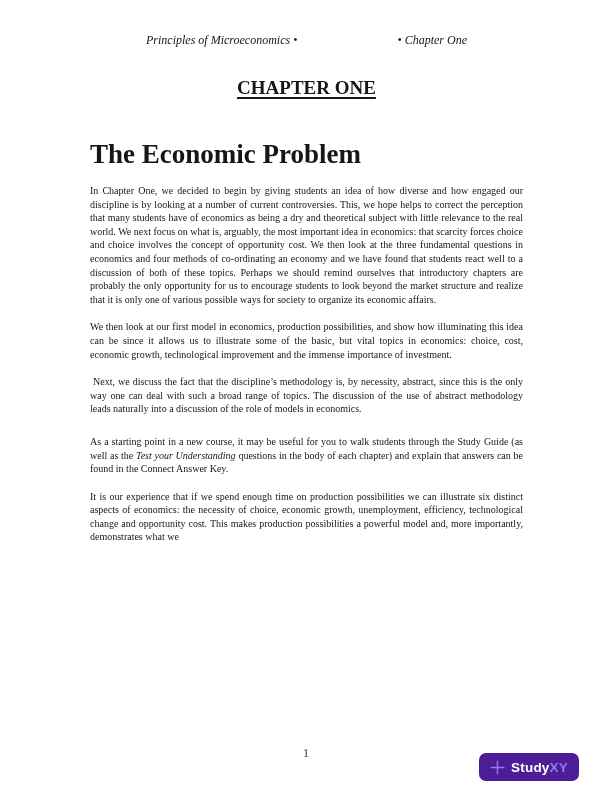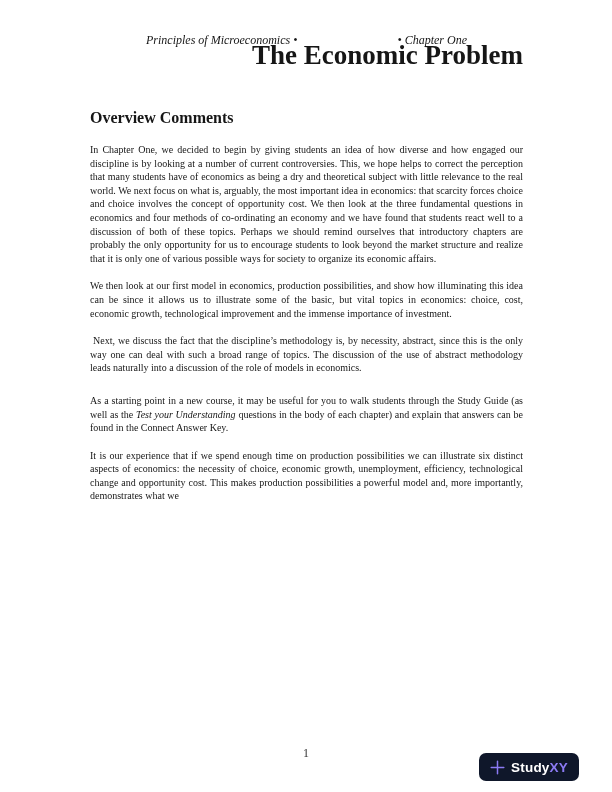--- a/index.html
+++ b/index.html
@@ -38,21 +38,21 @@
     text-align: center;
     font-size: 19px;
     line-height: 22px;
     font-weight: bold;
     text-decoration: underline;
     text-underline-offset: 3px;
     text-decoration-thickness: 1.5px;
   }
   .doc-title {
     margin: 40px 0 0 0;
-    text-align: right;
+    text-align: left;
     font-size: 27px;
     line-height: 30px;
     font-weight: bold;
   }
   .section-heading {
     font-size: 16px;
     line-height: 20px;
     font-weight: bold;
     margin: 0;
   }
@@ -80,21 +80,21 @@
   .logo-badge {
     position: absolute;
     right: 33px;
     bottom: 11px;
     height: 28px;
     padding: 0 11px;
     display: flex;
     align-items: center;
     gap: 6px;
     border-radius: 7px;
-    background: #0f172a;
+    background: #4c1d95;
     font-family: "Liberation Sans", sans-serif;
   }
   .plus-icon { display: block; }
   .logo-text {
     font-size: 13.5px;
     font-weight: bold;
     letter-spacing: 0.2px;
     white-space: nowrap;
   }
   .logo-study { color: #ffffff; }
@@ -105,24 +105,24 @@
 
 <div class="page">
 
   <header class="running-header">
     <span>Principles of Microeconomics •</span>
     <span>• Chapter One</span>
   </header>
 
   <main class="content">
 
+    <h2 class="chapter-heading">CHAPTER ONE</h2>
 
     <h1 class="doc-title">The Economic Problem</h1>
 
-    <h3 class="section-heading sh-overview">Overview Comments</h3>
 
     <p class="body-para p-first">In Chapter One, we decided to begin by giving students an idea of how diverse and how engaged our discipline is by looking at a number of current controversies.  This, we hope helps to correct the perception that many students have of economics as being a dry and theoretical subject with little relevance to the real world. We next focus on what is, arguably, the most important idea in economics: that scarcity forces choice and choice involves the concept of opportunity cost. We then look at the three fundamental questions in economics and four methods of co-ordinating an economy and we have found that students react well to a discussion of both of these topics. Perhaps we should remind ourselves that introductory chapters are probably the only opportunity for us to encourage students to look beyond the market structure and realize that it is only one of various possible ways for society to organize its economic affairs.</p>
 
     <p class="body-para">We then look at our first model in economics, production possibilities, and show how illuminating this idea can be since it allows us to illustrate some of the basic, but vital topics in economics: choice, cost, economic growth, technological improvement and the immense importance of investment.</p>
 
     <p class="body-para p-lead-sp">Next, we discuss the fact that the discipline’s methodology is, by necessity, abstract, since this is the only way one can deal with such a broad range of topics. The discussion of the use of abstract methodology leads naturally into a discussion of the role of models in economics.</p>
 
 
     <p class="body-para p-after-h"><span>As a starting point in a new course, it may be useful for you to walk students through the Study Guide (as well as the </span><em>Test your Understanding</em><span> questions in the body of each chapter) and explain that answers can be found in the Connect Answer Key.</span></p>
 

